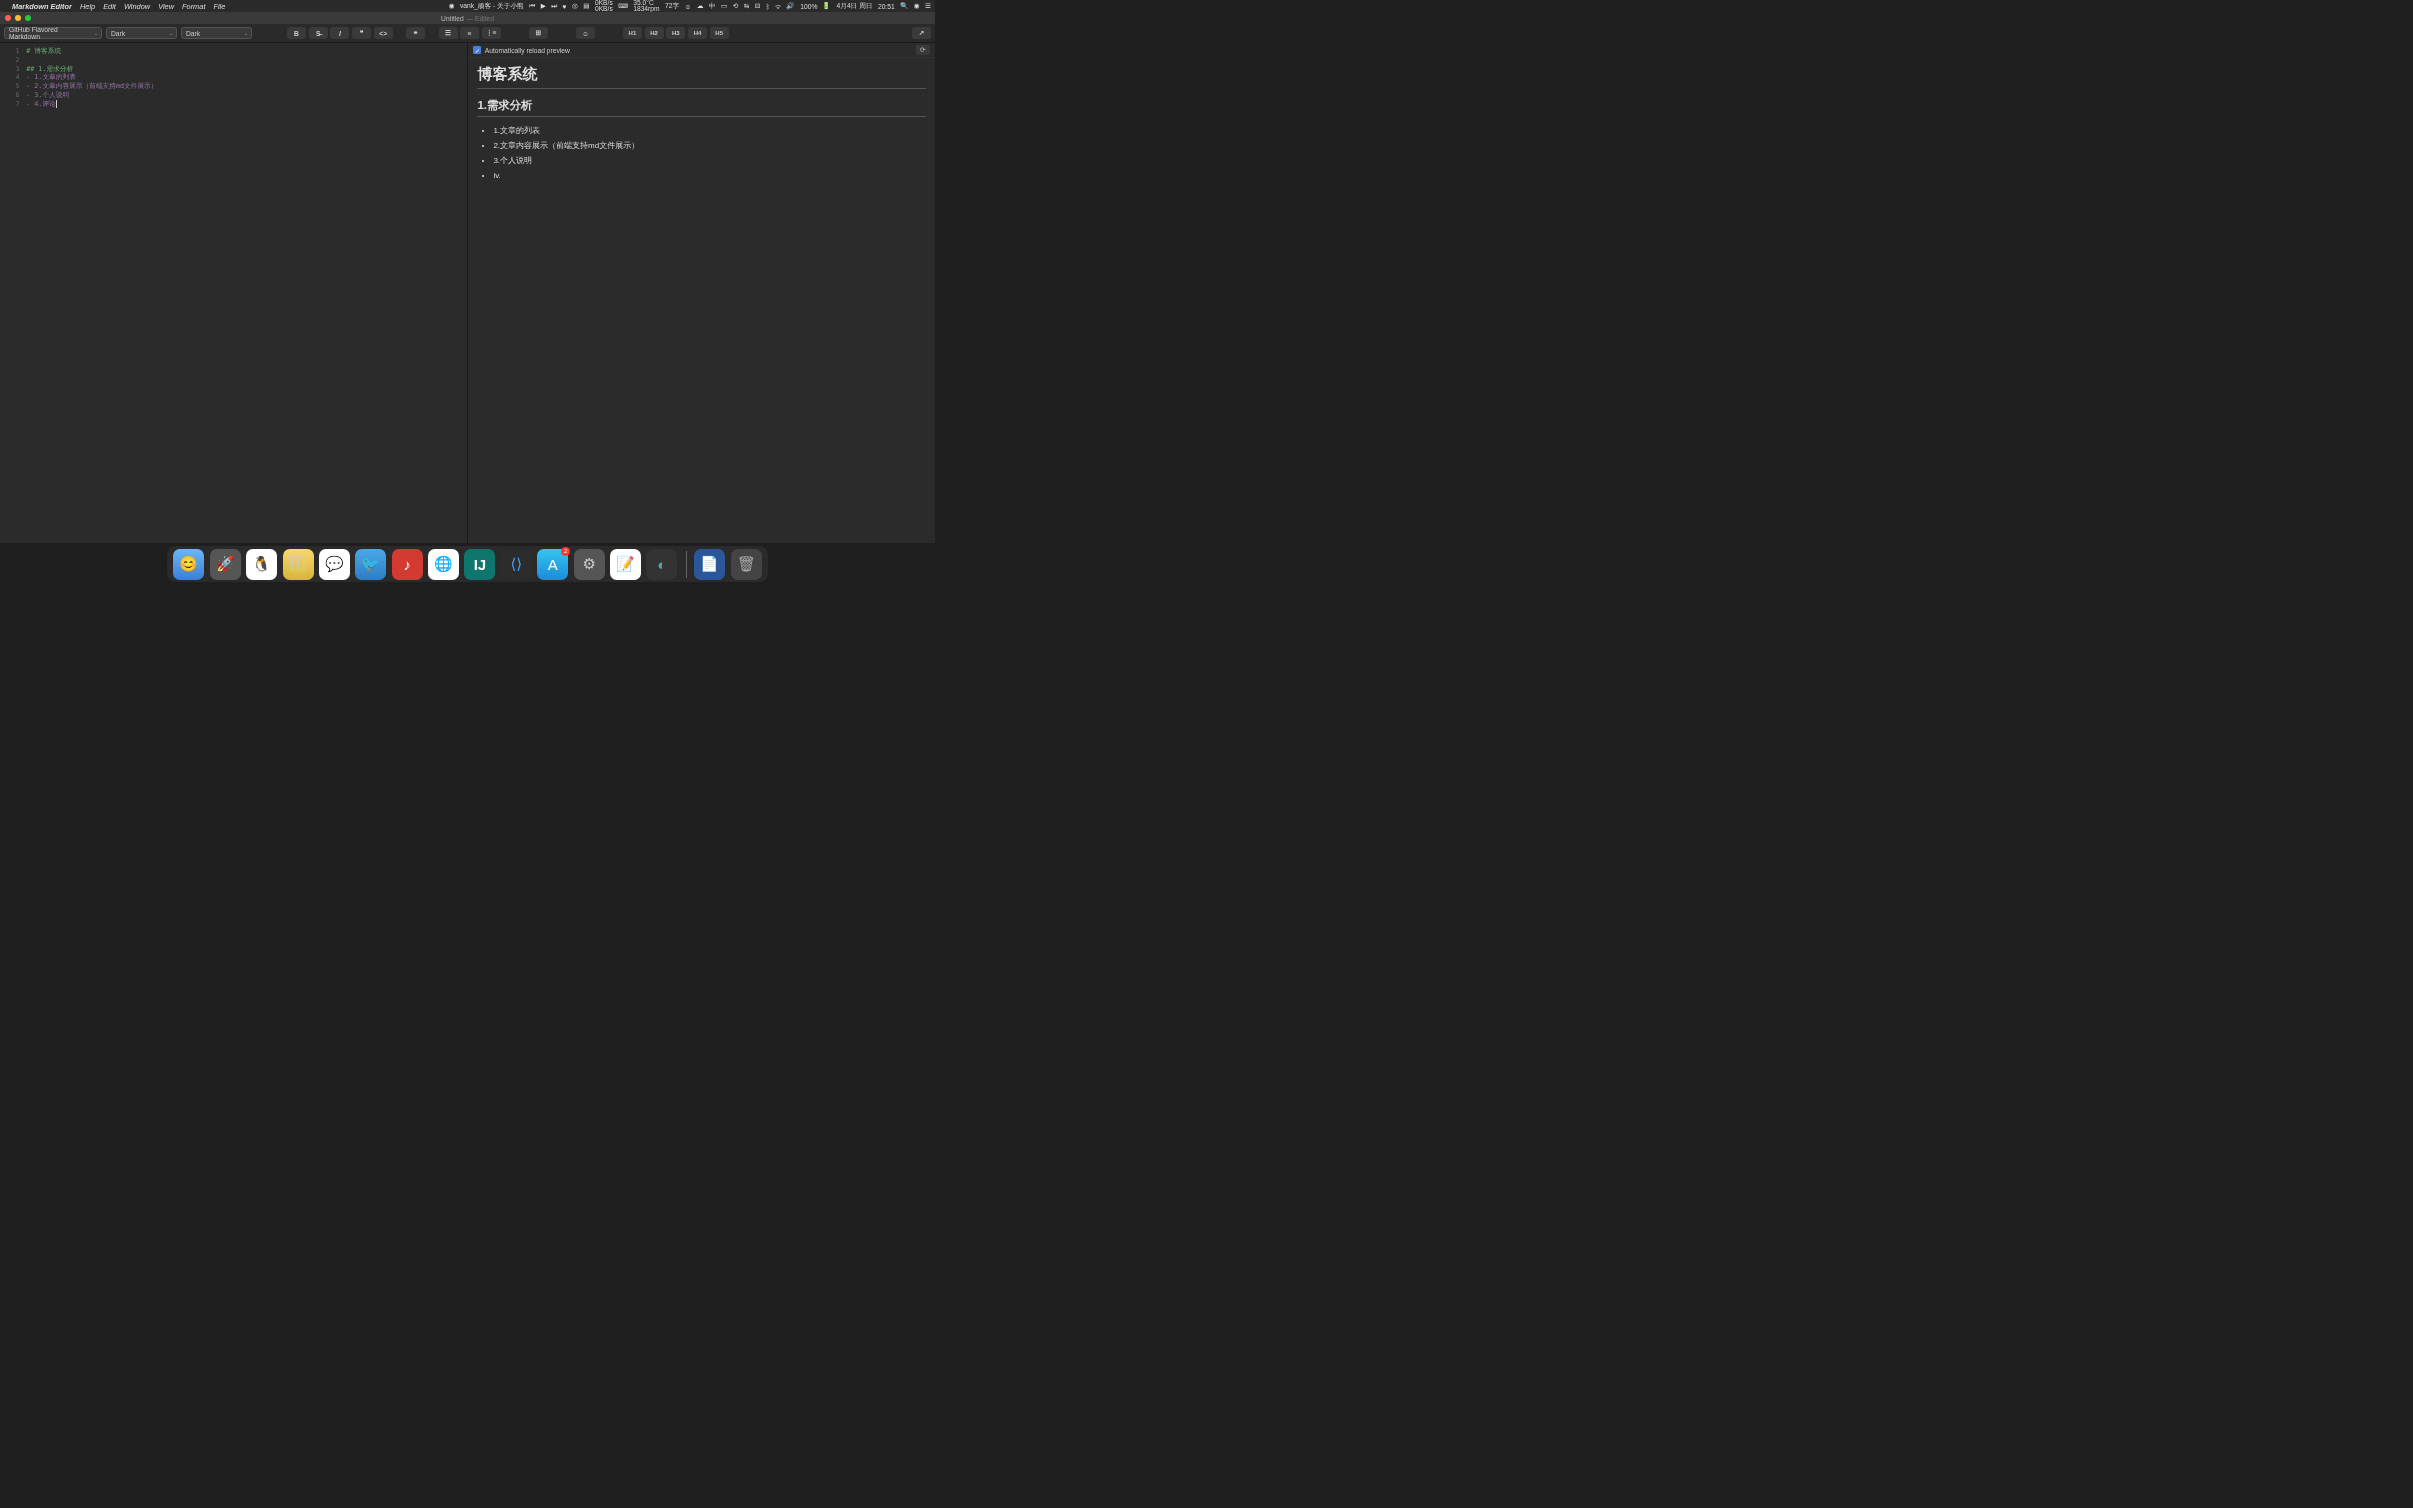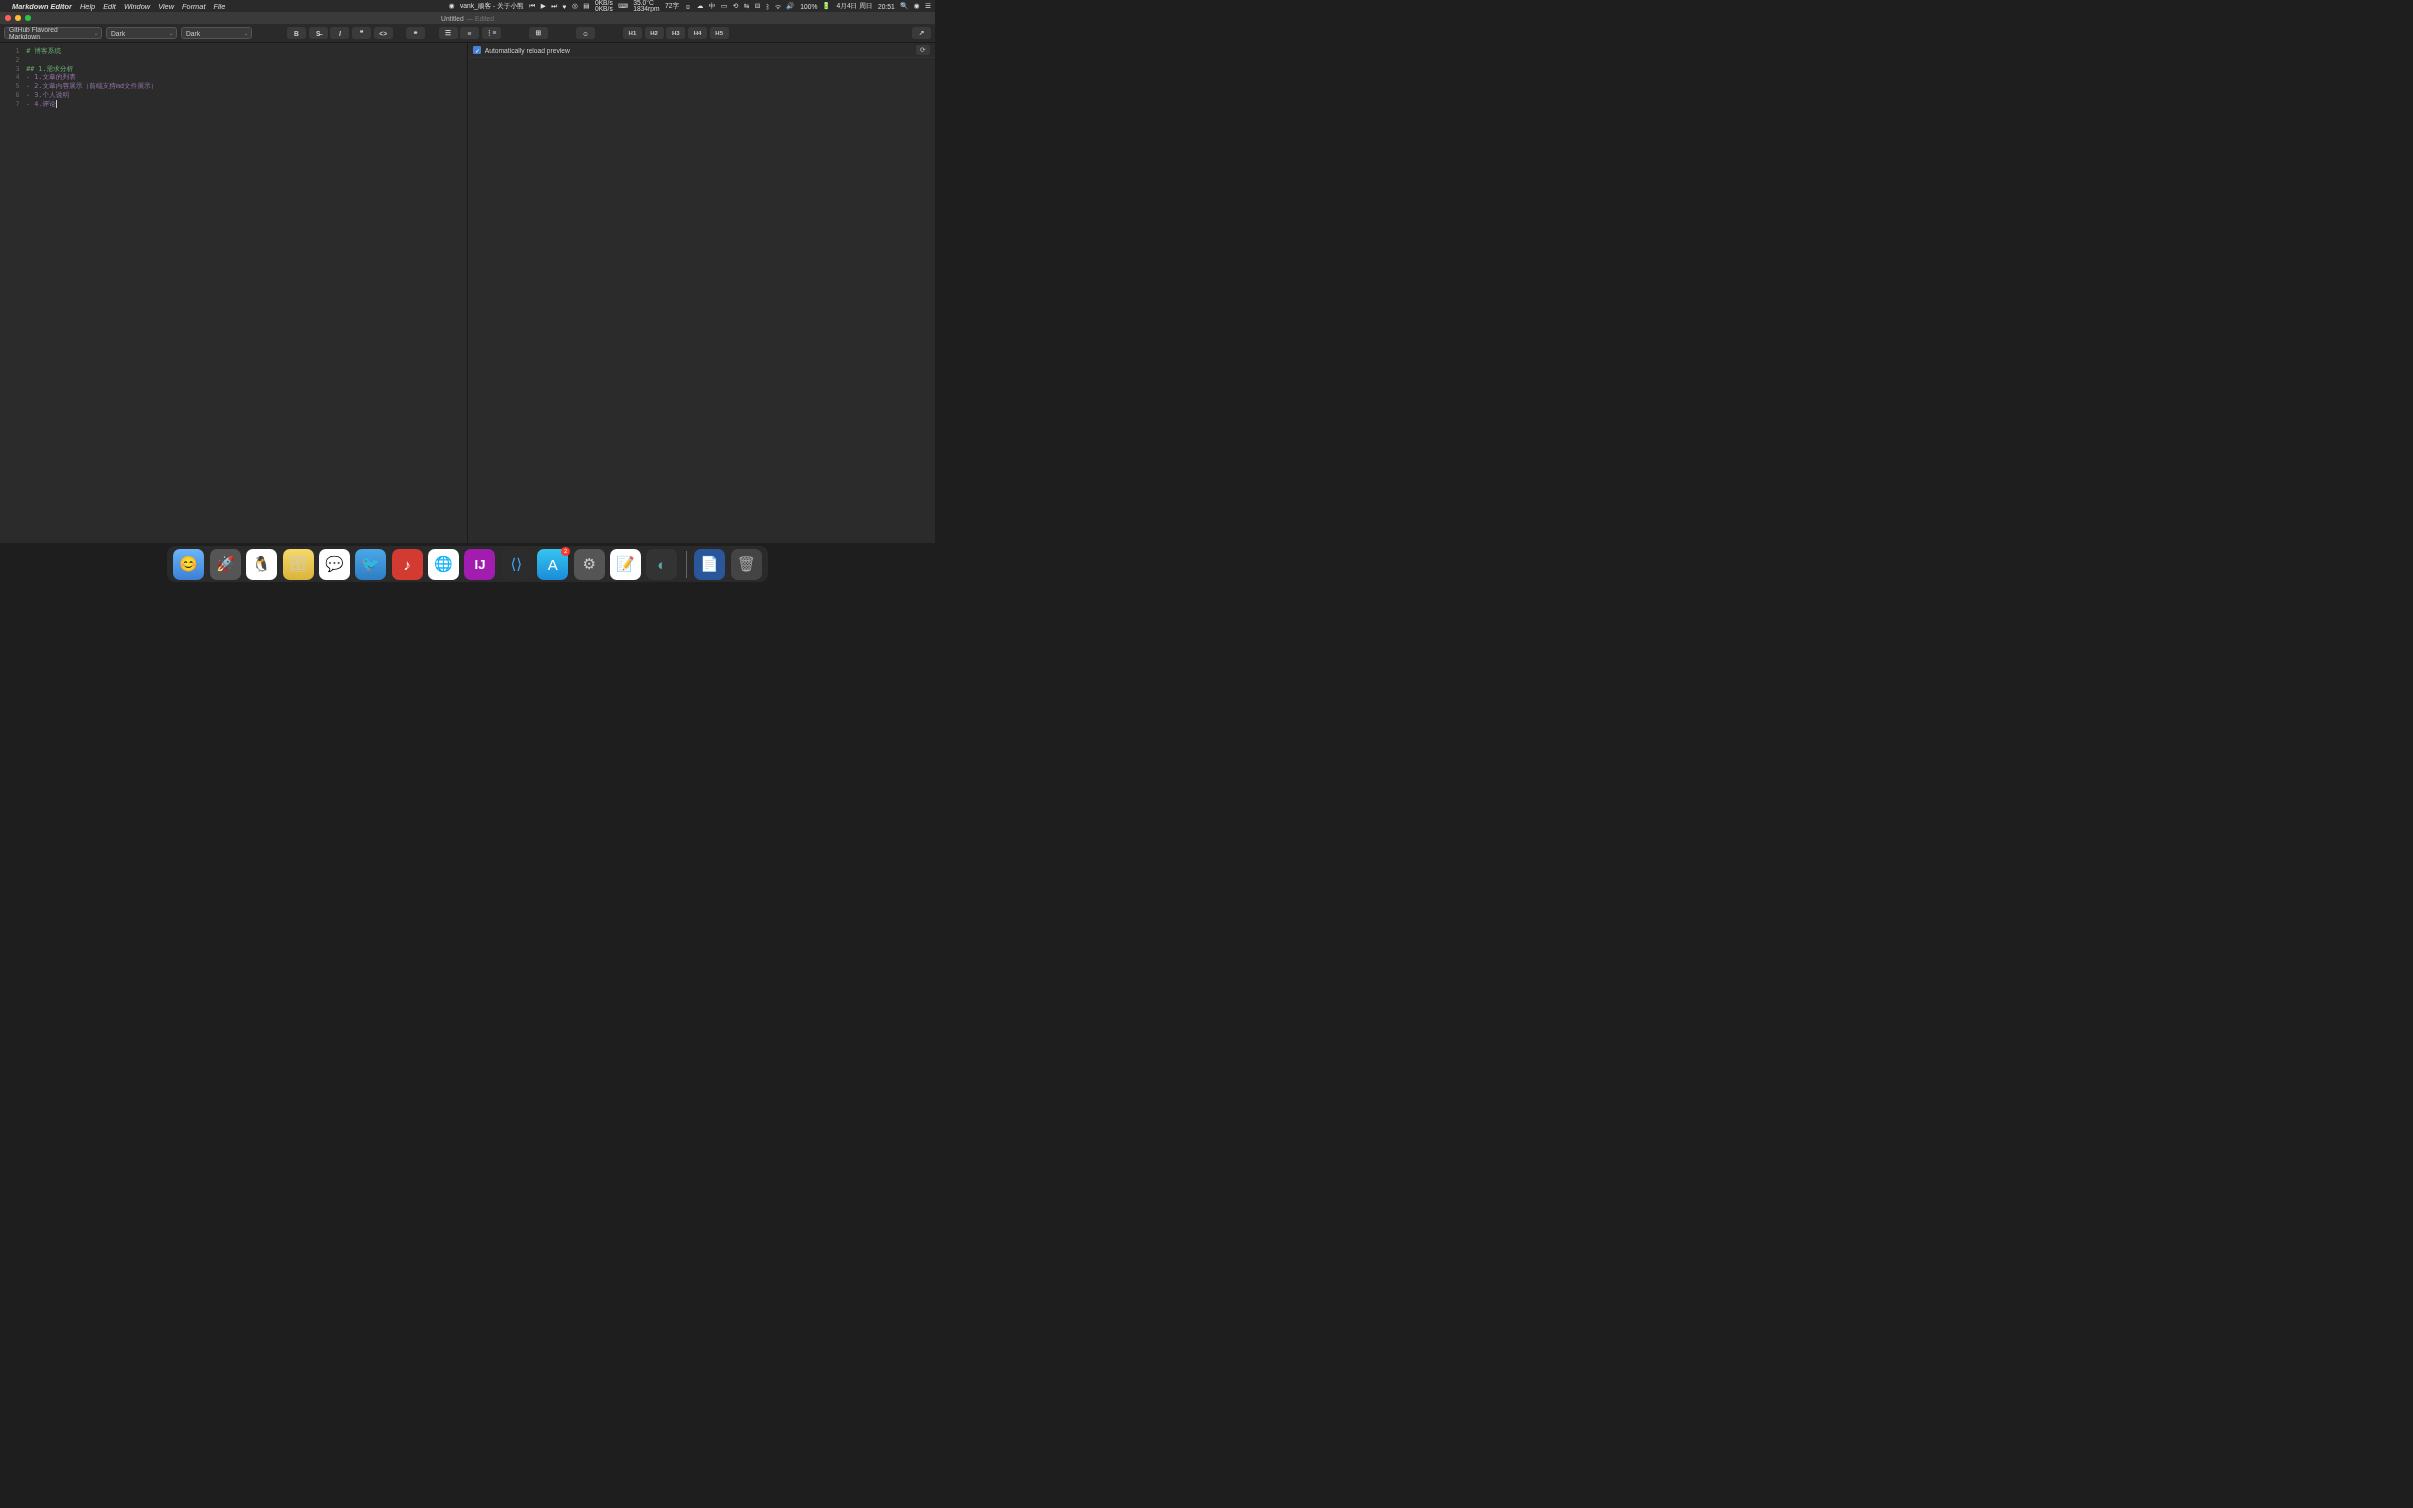--- a/index.html
+++ b/index.html
@@ -269,21 +269,21 @@
   justify-content: center;
 }
 .di-finder { background: linear-gradient(#6cb5f9,#3a7fd5); }
 .di-launch { background: #555; }
 .di-qq { background: white; }
 .di-db { background: linear-gradient(#f7d86a,#d9b43a); }
 .di-wechat { background: #fff; color:#09b83e; }
 .di-bird { background: linear-gradient(#4aa8e8,#2d7dc4); color: white;}
 .di-netease { background: #d33a31; color:white; }
 .di-chrome { background: white; }
-.di-intellij { background: #a21caf; color:white; font-size:13px; font-weight:600;}
+.di-intellij { background: #0f766e; color:white; font-size:15px; font-weight:600;}
 .di-vscode { background: #2c2c2c; color:#3ea6ff;}
 .di-appstore { background: linear-gradient(#36c5f0,#1a8cd8); color:white;}
 .di-settings { background: #555; color:#ccc;}
 .di-notes { background: #fff; color:#f5c518;}
 .di-safari { background: #333; color:#5aa;}
 .di-word { background: #2b579a; color:white; }
 .di-trash { background: #444; color:#aaa;}
 </style>
 </head>
 <body>
@@ -406,20 +406,30 @@
       </div>
   </div>
   <div class="preview-pane">
     <div class="preview-toolbar">
       <label class="checkbox-wrap">
         <span class="checkbox">✓</span>
         <span>Automatically reload preview</span>
       </label>
       <div class="refresh-btn">⟳</div>
     </div>
+    <div class="preview-content">
+      <h1>博客系统</h1>
+      <h2>1.需求分析</h2>
+      <ul id="preview-list">
+          <li>1.文章的列表</li>
+          <li>2.文章内容展示（前端支持md文件展示）</li>
+          <li>3.个人说明</li>
+          <li>iv.</li>
+        </ul>
+    </div>
   </div>
 </div>
 
 <div class="dock-area">
   <div class="dock">
     <div class="dock-icon di-finder">😊</div>
     <div class="dock-icon di-launch">🚀</div>
     <div class="dock-icon di-qq">🐧</div>
     <div class="dock-icon di-db">🗄</div>
     <div class="dock-icon di-wechat">💬</div>

